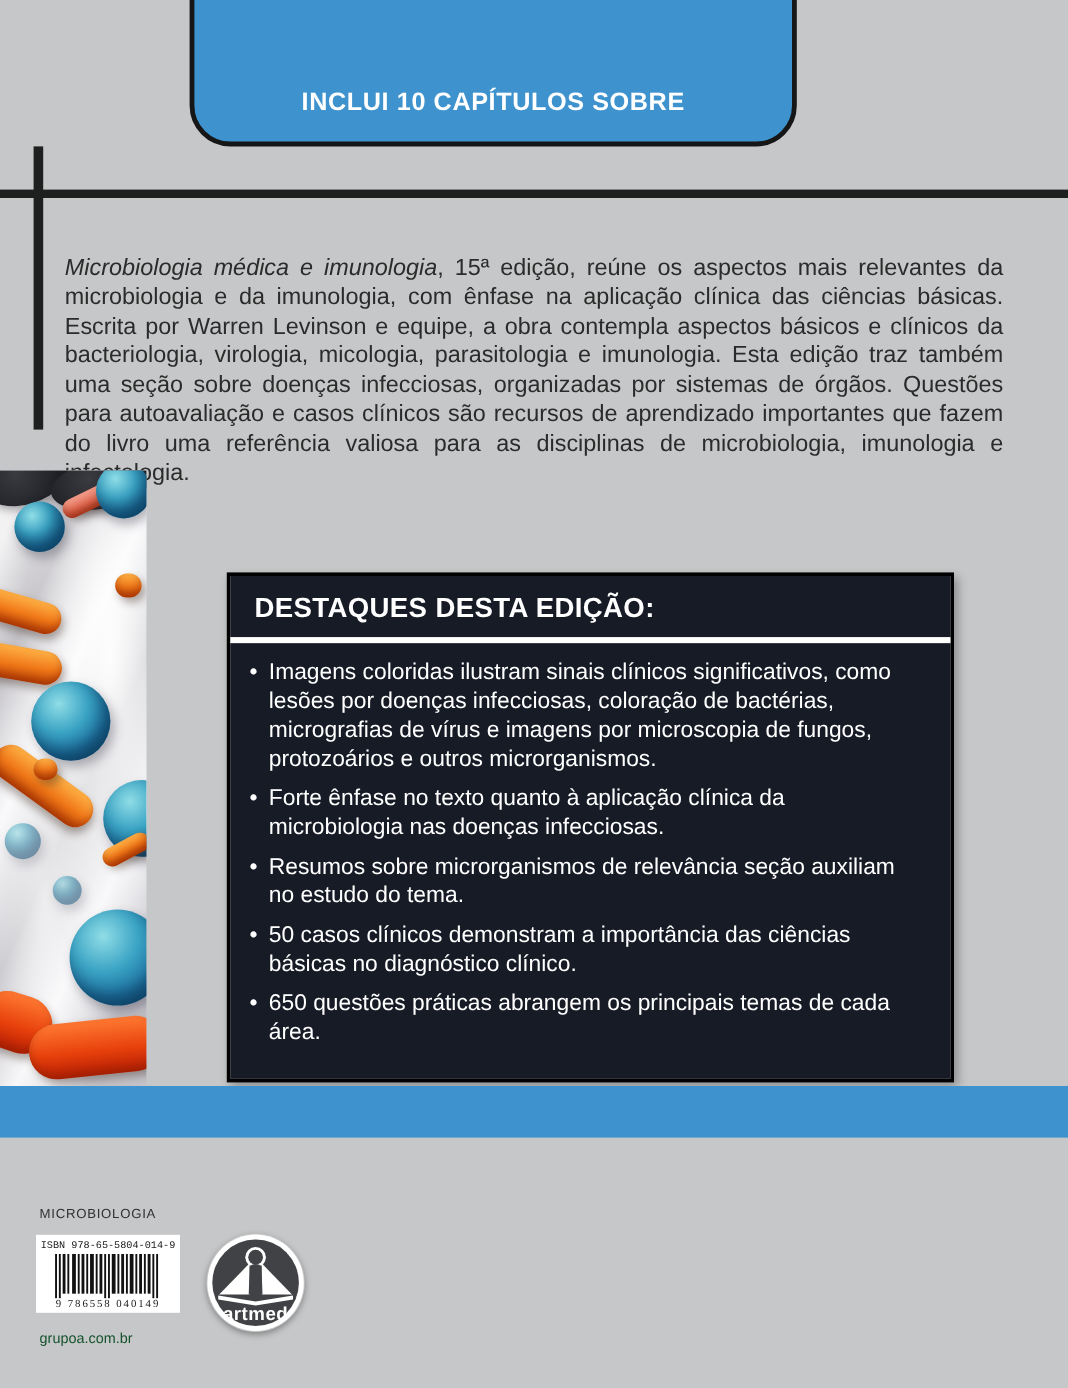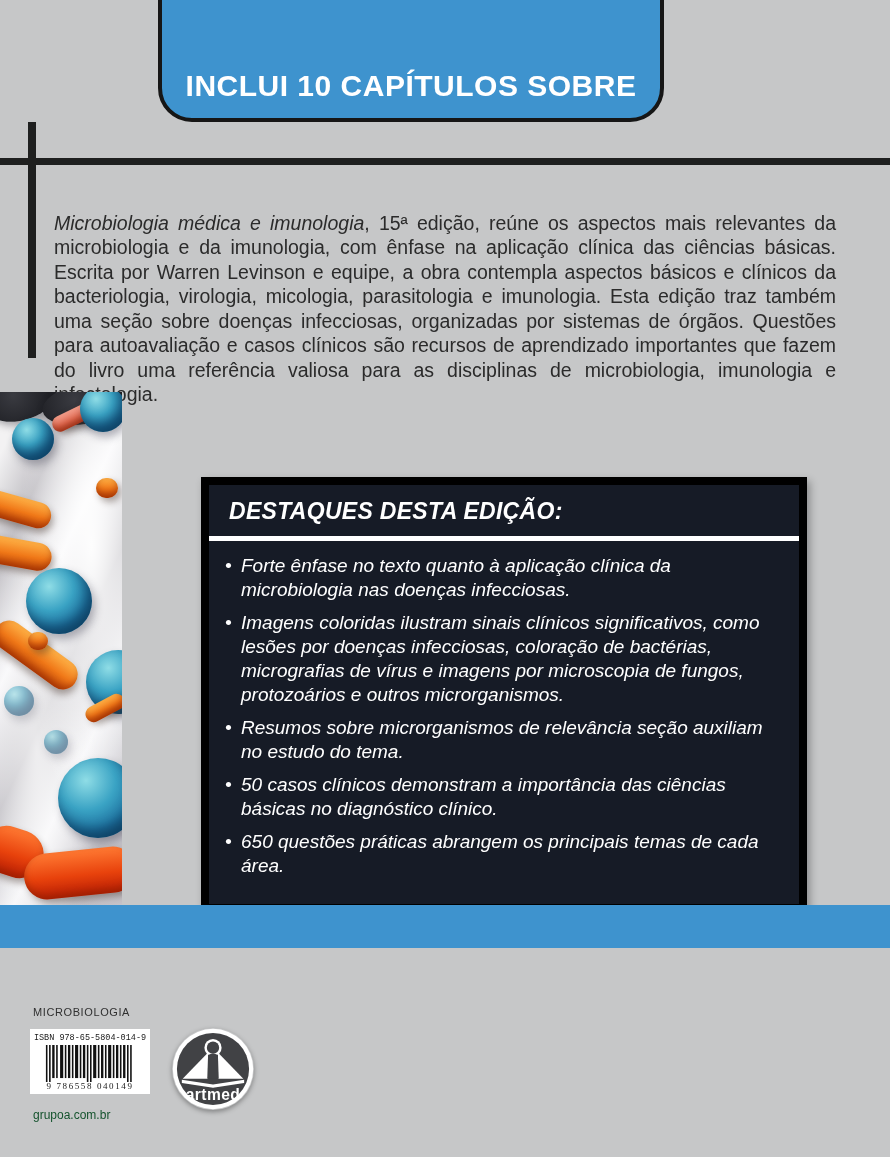--- a/index.html
+++ b/index.html
@@ -16,21 +16,21 @@
     position:absolute; left:158px; top:-40px;
     width:506px; height:162px;
     background:#3e93ce;
     border:4px solid #161616;
     border-radius:34px;
     box-sizing:border-box;
     display:flex; flex-direction:column; justify-content:flex-end; align-items:center;
     padding-bottom:16px;
   }
   .banner-line {
-    color:#ffffff; font-weight:bold; font-size:30px; line-height:32px;
+    color:#ffffff; font-weight:bold; font-size:21px; line-height:32px;
     letter-spacing:.5px; text-align:center;
   }
 
   
   .hrule { position:absolute; left:0; top:158px; width:890px; height:7px; background:#1e1f1f; }
   .vrule { position:absolute; left:28px; top:122px; width:8px; height:236px; background:#1e1f1f; }
 
   
   .description {
     position:absolute; left:54px; top:191px; width:782px;
@@ -65,24 +65,23 @@
   .rod.red { background:linear-gradient(180deg,#ff7a33 0%, #e8420c 55%, #b71d04 100%); }
   .blob-dark {
     position:absolute; border-radius:50%;
     background:radial-gradient(circle at 40% 35%, #3a3b41, #1f2025 70%);
     box-shadow:2px 4px 8px rgba(30,30,40,.4);
   }
   .rod.pink { background:linear-gradient(180deg,#f5a28f 0%, #e06a52 60%, #b84632 100%); }
 
   
   .highlights {
-    position:absolute; left:201px; top:477px; width:606px;
-    border:8px solid #000000; box-sizing:border-box;
+    position:absolute; left:189px; top:477px; width:606px;
+    border:3px solid #000000; box-sizing:border-box;
     box-shadow:3px 4px 8px rgba(0,0,0,.3);
-    font-style:italic;
   }
   .hl-header { background:#161b26; padding:13px 20px 11px 20px; }
   .hl-title { color:#ffffff; font-weight:bold; font-size:23px; letter-spacing:.3px; }
   .hl-divider { height:5px; background:#ffffff; }
   .hl-body { background:#161b26; padding:13px 36px 14px 16px; }
   .hl-list { list-style:none; margin:0; padding:0; }
   .hl-item {
     position:relative; color:#ffffff; font-size:19px; line-height:24px;
     padding-left:16px; margin-bottom:9px;
   }
@@ -154,22 +153,22 @@
   <div class="rod red" style="left:24px; top:458px; width:112px; height:46px; transform:rotate(-6deg);"></div>
 </div>
 
 <div class="highlights">
   <div class="hl-header">
     <span class="hl-title">DESTAQUES DESTA EDIÇÃO:</span>
   </div>
   <div class="hl-divider"></div>
   <div class="hl-body">
     <ul class="hl-list">
+      <li class="hl-item">Imagens coloridas ilustram sinais clínicos significativos, como lesões por doenças infecciosas, coloração de bactérias, micrografias de vírus e imagens por microscopia de fungos, protozoários e outros microrganismos.</li>
       <li class="hl-item">Forte ênfase no texto quanto à aplicação clínica da microbiologia nas doenças infecciosas.</li>
-      <li class="hl-item">Imagens coloridas ilustram sinais clínicos significativos, como lesões por doenças infecciosas, coloração de bactérias, micrografias de vírus e imagens por microscopia de fungos, protozoários e outros microrganismos.</li>
       <li class="hl-item">Resumos sobre microrganismos de relevância seção auxiliam no estudo do tema.</li>
       <li class="hl-item">50 casos clínicos demonstram a importância das ciências básicas no diagnóstico clínico.</li>
       <li class="hl-item">650 questões práticas abrangem os principais temas de cada área.</li>
     </ul>
   </div>
 </div>
 
 <div class="blue-band"></div>
 
 <div class="category">MICROBIOLOGIA</div>

